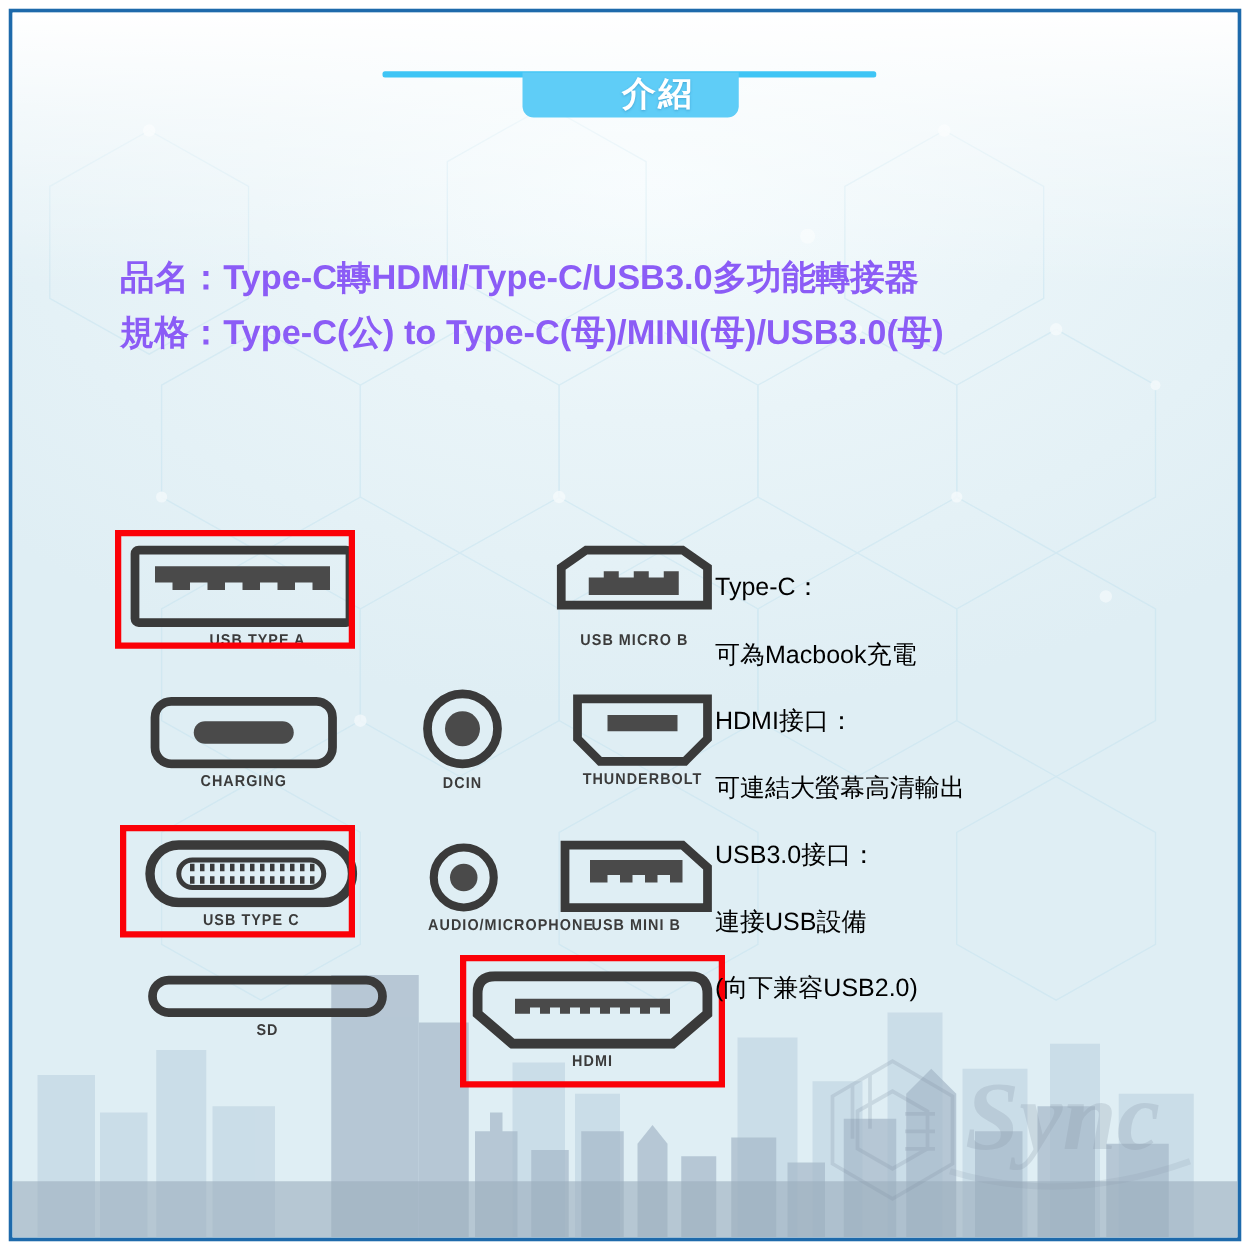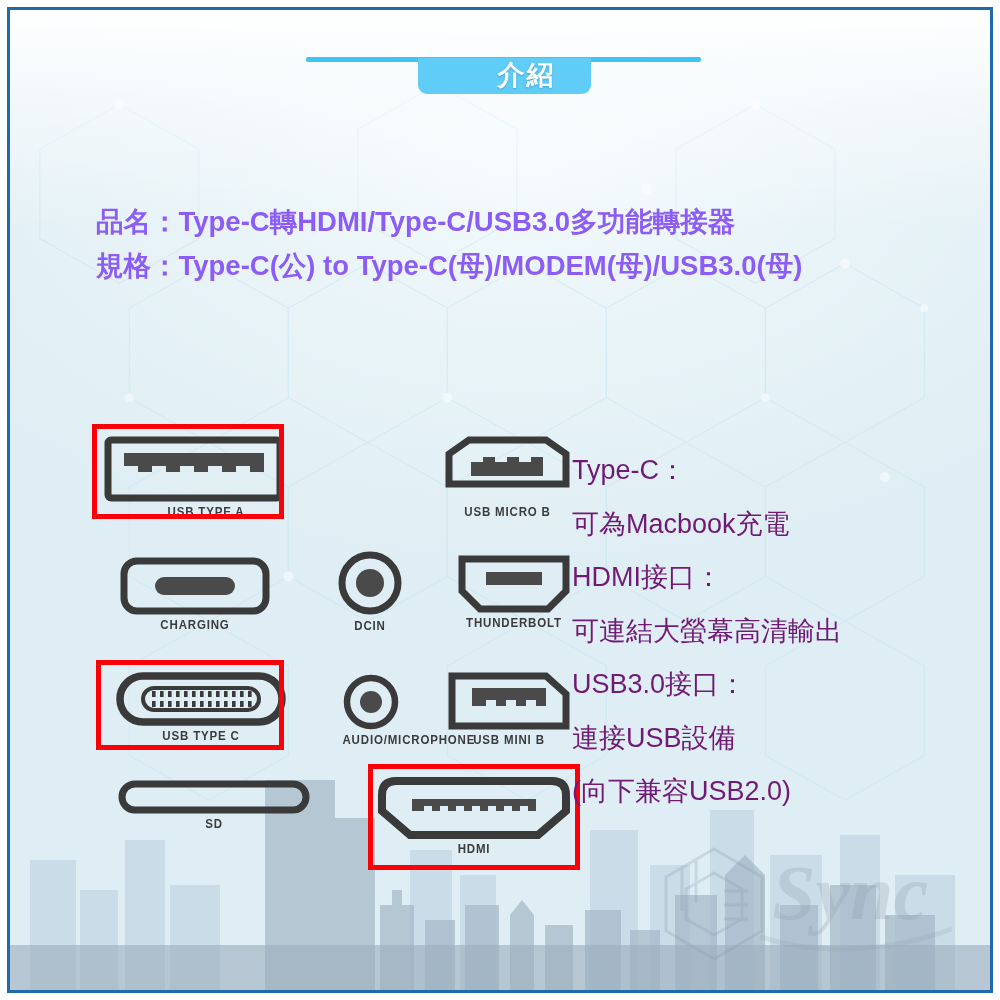--- a/index.html
+++ b/index.html
@@ -96,24 +96,24 @@
     background:transparent;
     pointer-events:none;
   }
 
   
   .rdesc{
     position:absolute;left:562px;top:434px;width:400px;
     color:#707070;
   }
   .rdesc-line{
-    font-size:27px;
+    font-size:20px;
     line-height:53.5px;
     white-space:nowrap;
-    color:#701a75;
+    color:#000000;
     font-weight:400;
   }
 
   
   .wm{
     position:absolute;right:18px;bottom:22px;
     width:320px;height:135px;
     opacity:.30;
   }
 </style>
@@ -203,21 +203,21 @@
     <div class="bg-glow"></div>
 
     <div class="hdr">
       <div class="hdr-line"></div>
       <div class="hdr-tab"></div>
       <div class="hdr-tab-text">介紹</div>
     </div>
 
     <div class="specs">
       <div class="spec-line">品名：Type-C轉HDMI/Type-C/USB3.0多功能轉接器</div>
-      <div class="spec-line">規格：Type-C(公) to Type-C(母)/MODEM(母)/USB3.0(母)</div>
+      <div class="spec-line">規格：Type-C(公) to Type-C(母)/MINI(母)/USB3.0(母)</div>
     </div>
 
     <div class="grid">
 
       <div class="cell" style="left:14px;top:14px;width:204px;">
         <svg width="180" height="66" viewBox="0 0 180 66">
           <rect x="4" y="4" width="172" height="58" rx="3" fill="none" stroke="#3a3a3a" stroke-width="7"></rect>
           <path d="M20 17 H160 V36 H146 V30 H132 V36 H118 V30 H104 V36 H90 V30 H76 V36 H62 V30 H48 V36 H34 V30 H20 Z" fill="#4a4a4a"></path>
         </svg>
         <div class="cell-label">USB TYPE A</div>

